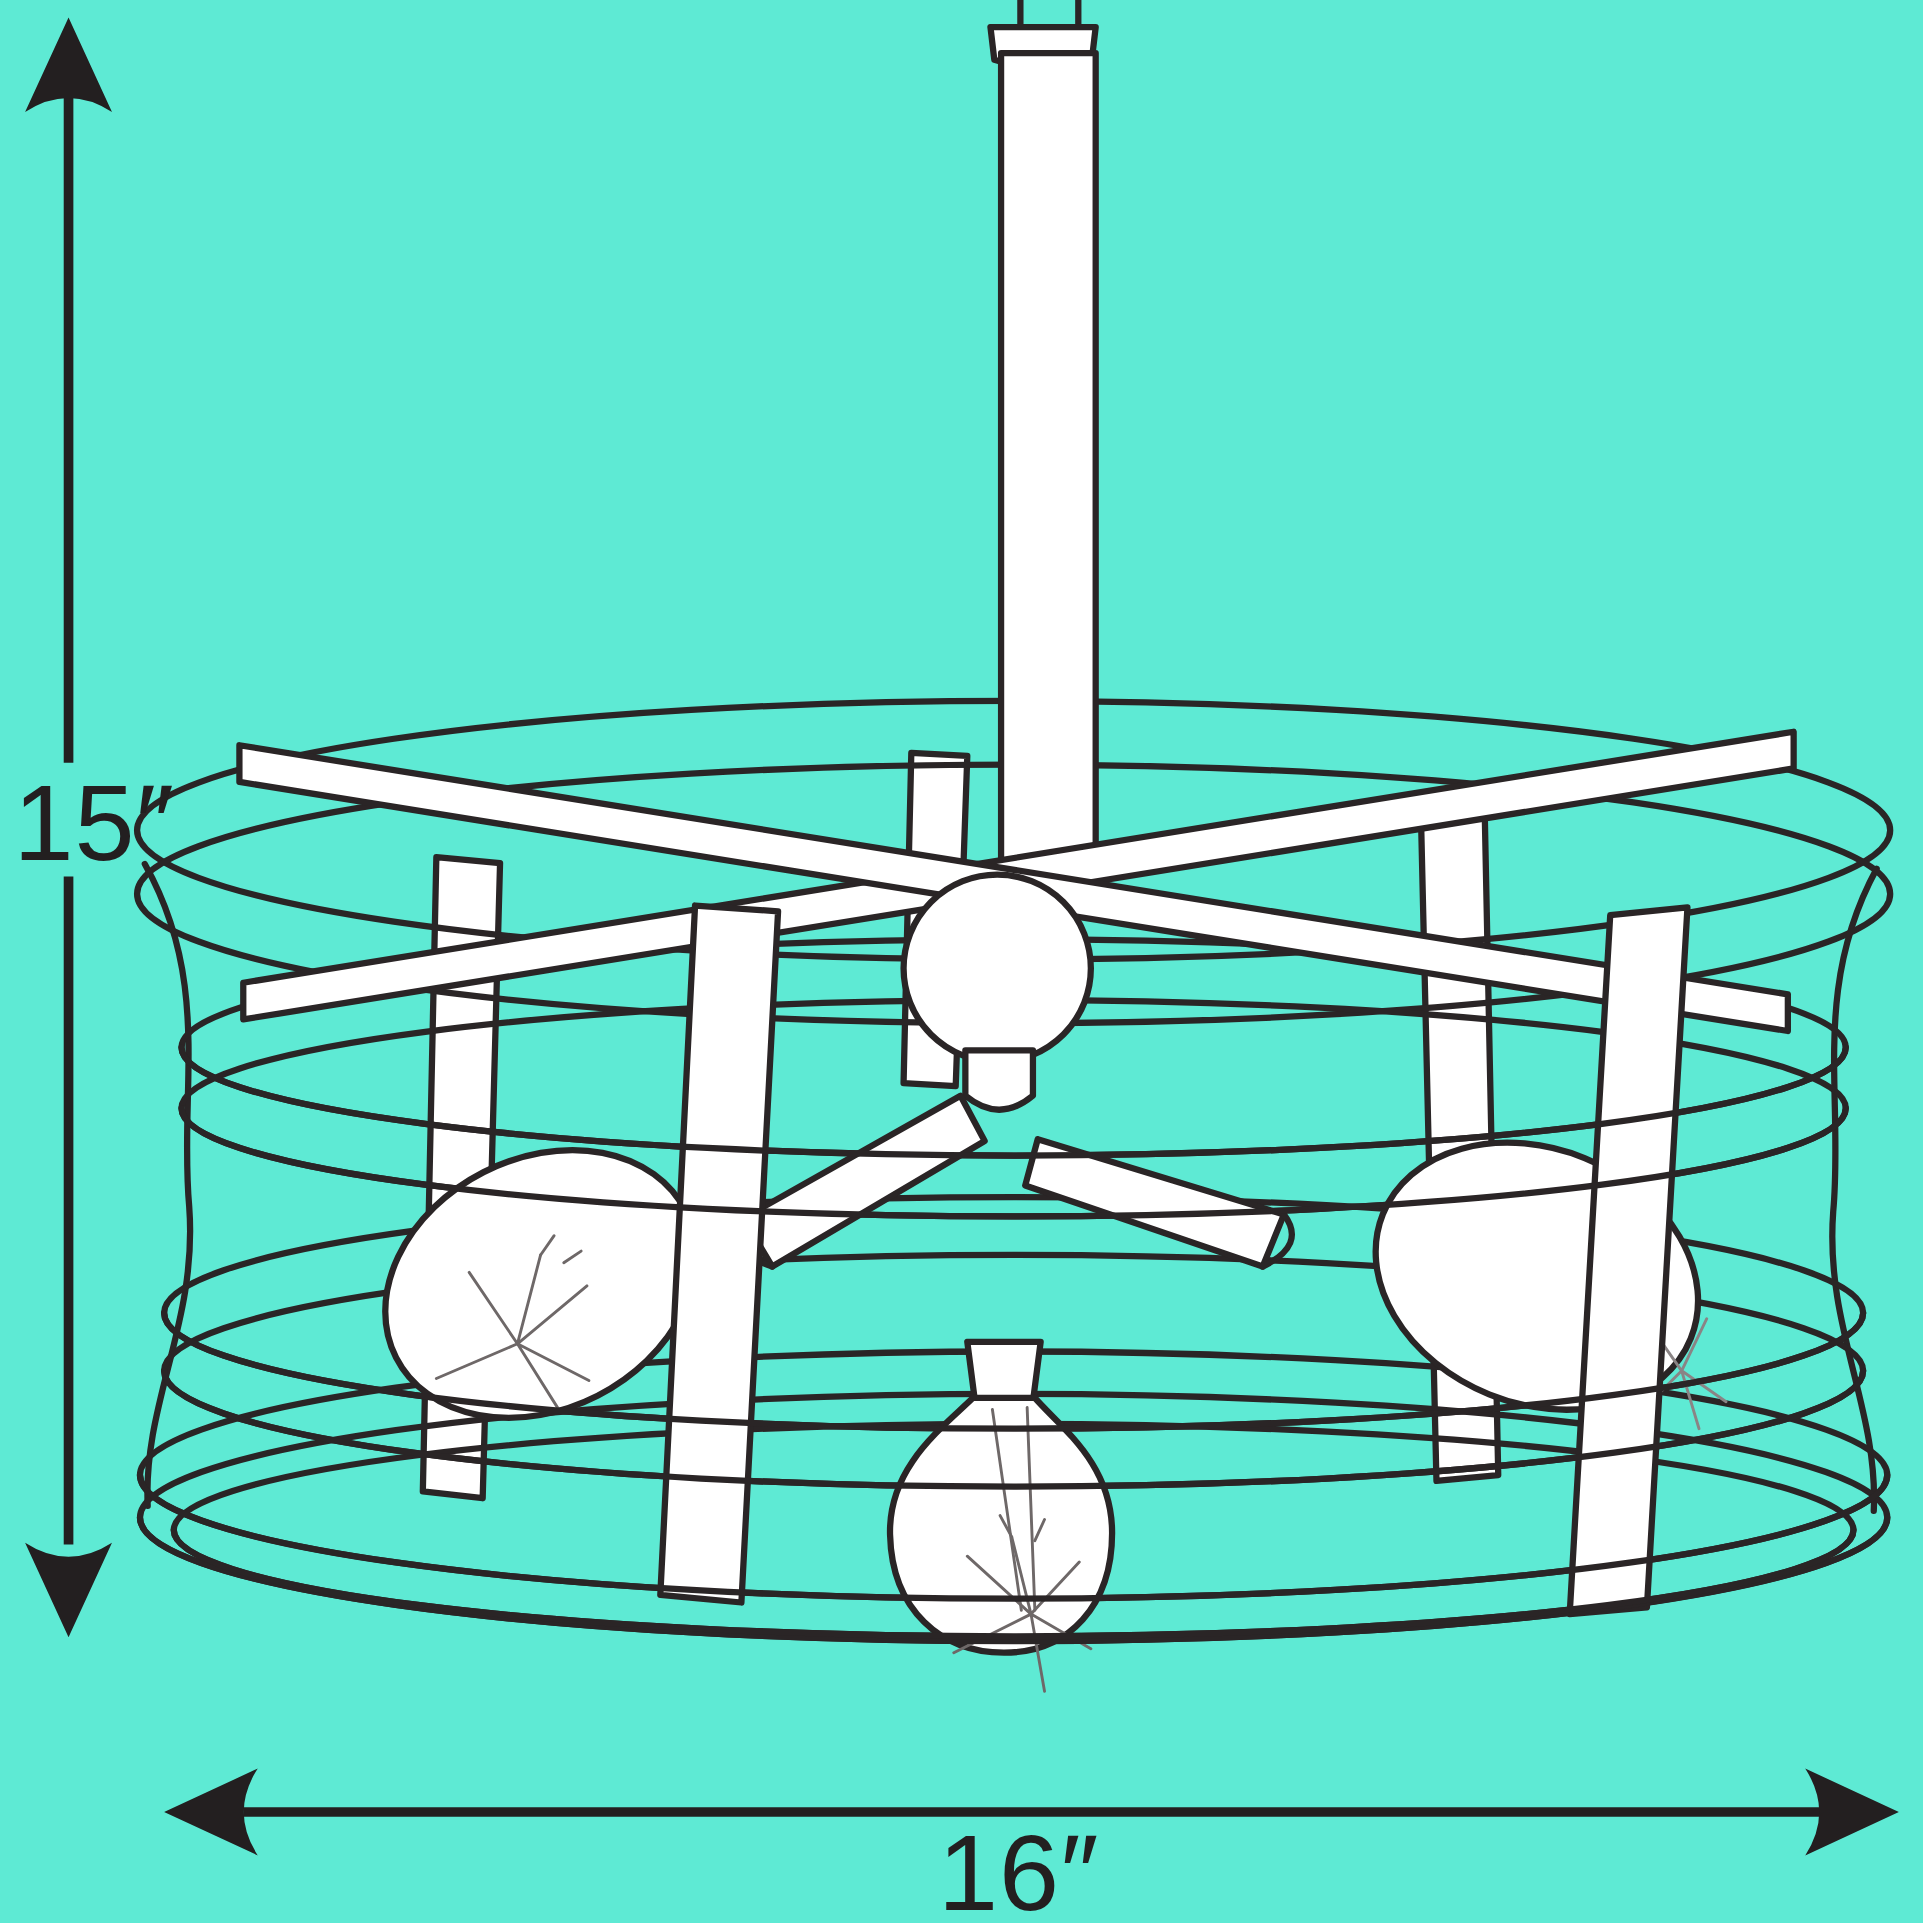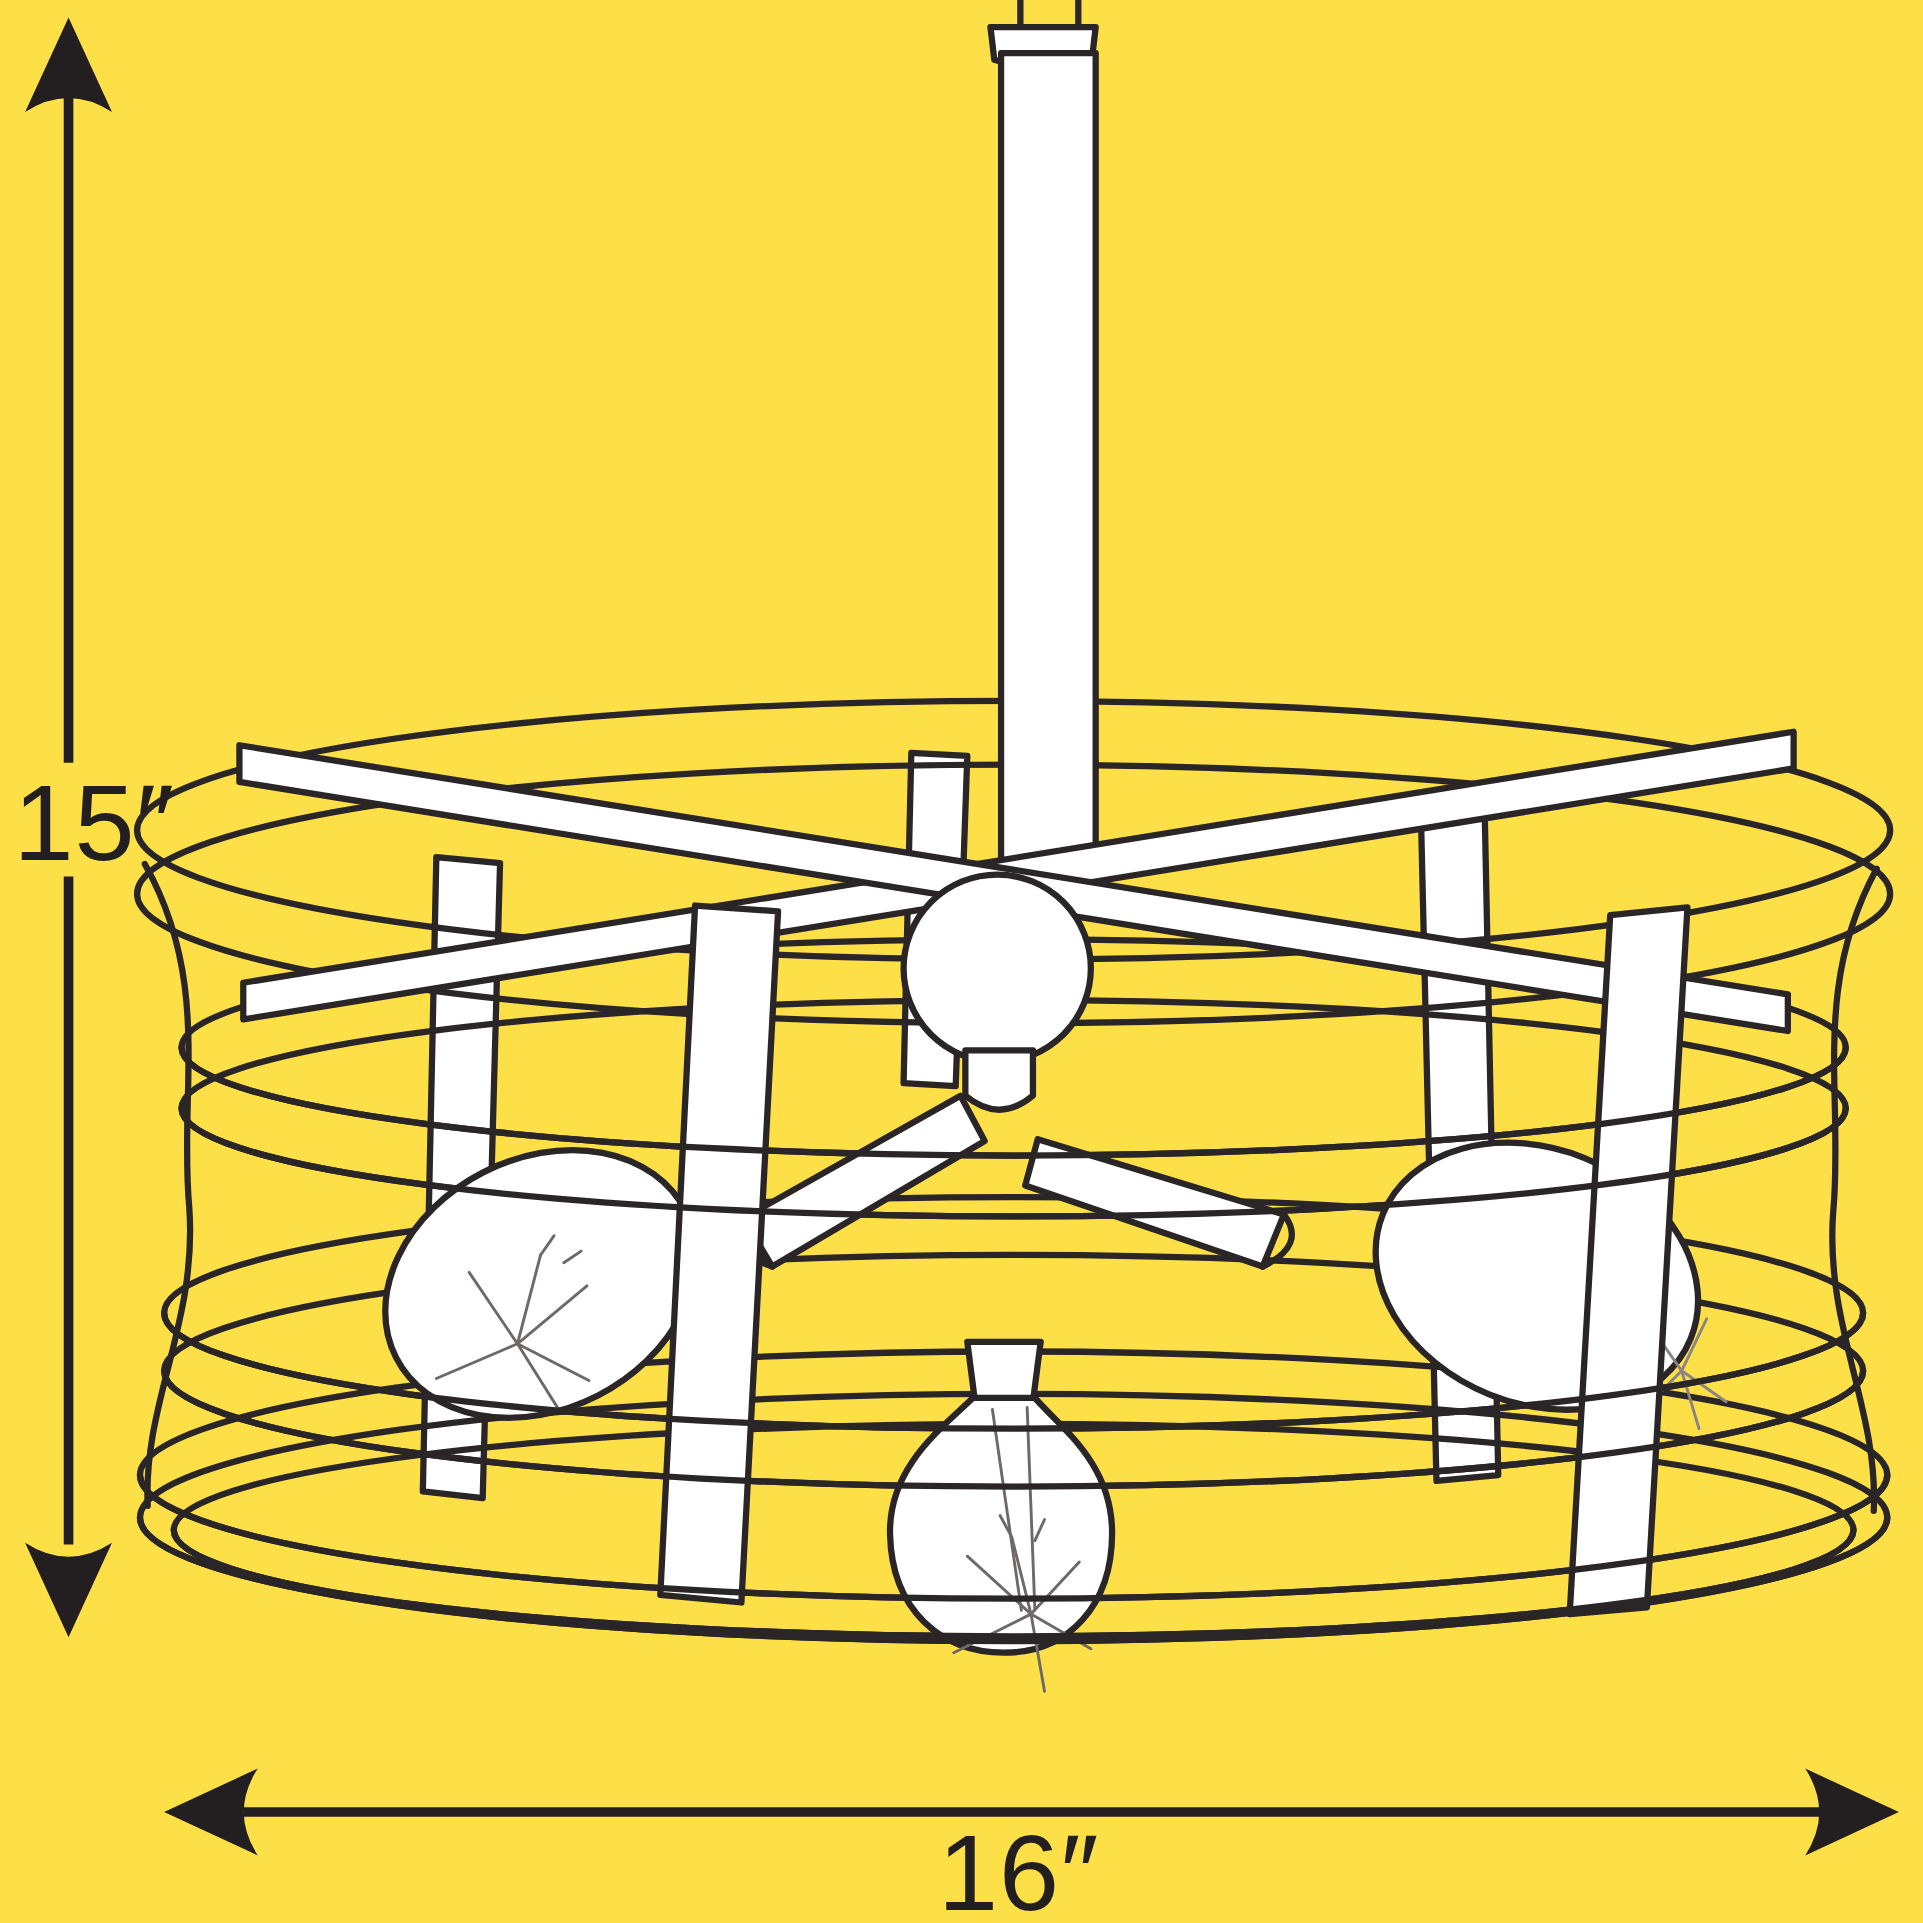--- a/index.html
+++ b/index.html
@@ -1,19 +1,19 @@
 <!DOCTYPE html>
 <html><head>
 <meta charset="utf-8">
 <style>
   html,body{margin:0;padding:0;background:#ffffff;}
   .canvas{
     position:relative;
     width:1923px;height:1923px;
-    background:#fde047;
+    background:#5eead4;
     overflow:hidden;
     font-family:"Liberation Sans","DejaVu Sans",sans-serif;
   }
   .canvas svg{position:absolute;left:0;top:0;}
   .dim-label{
     position:absolute;
     line-height:1;
     font-size:108px;
     font-weight:normal;
     letter-spacing:1px;

